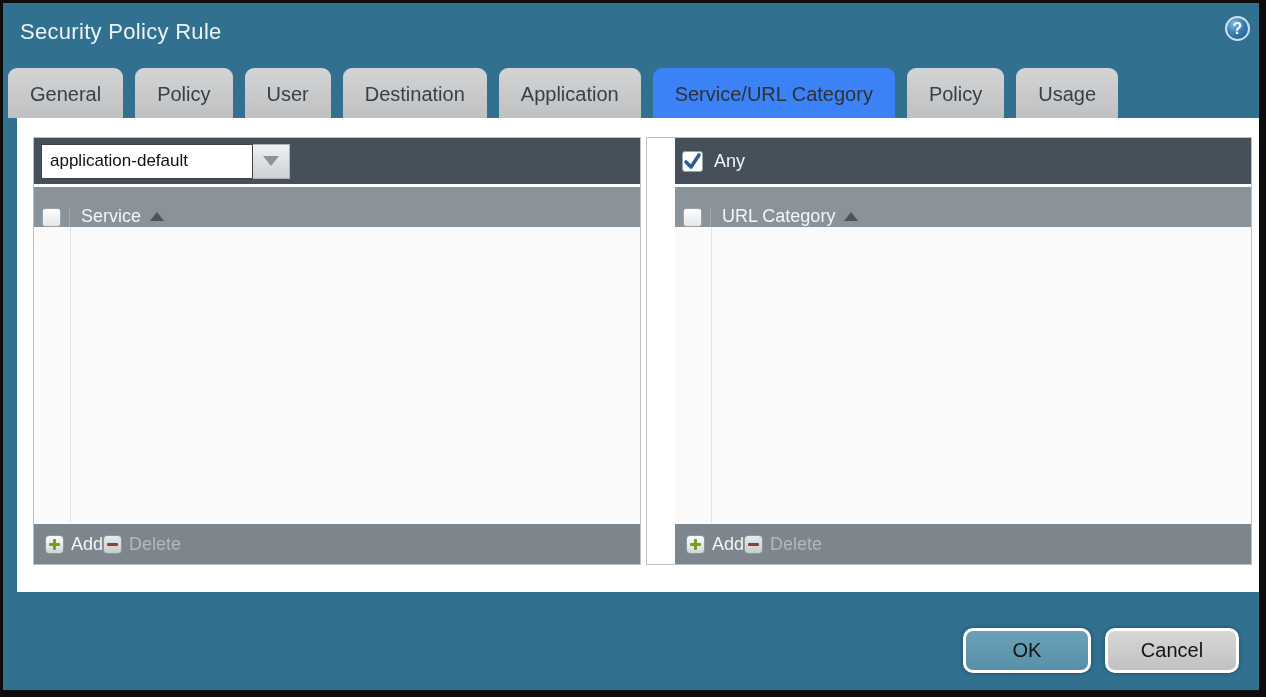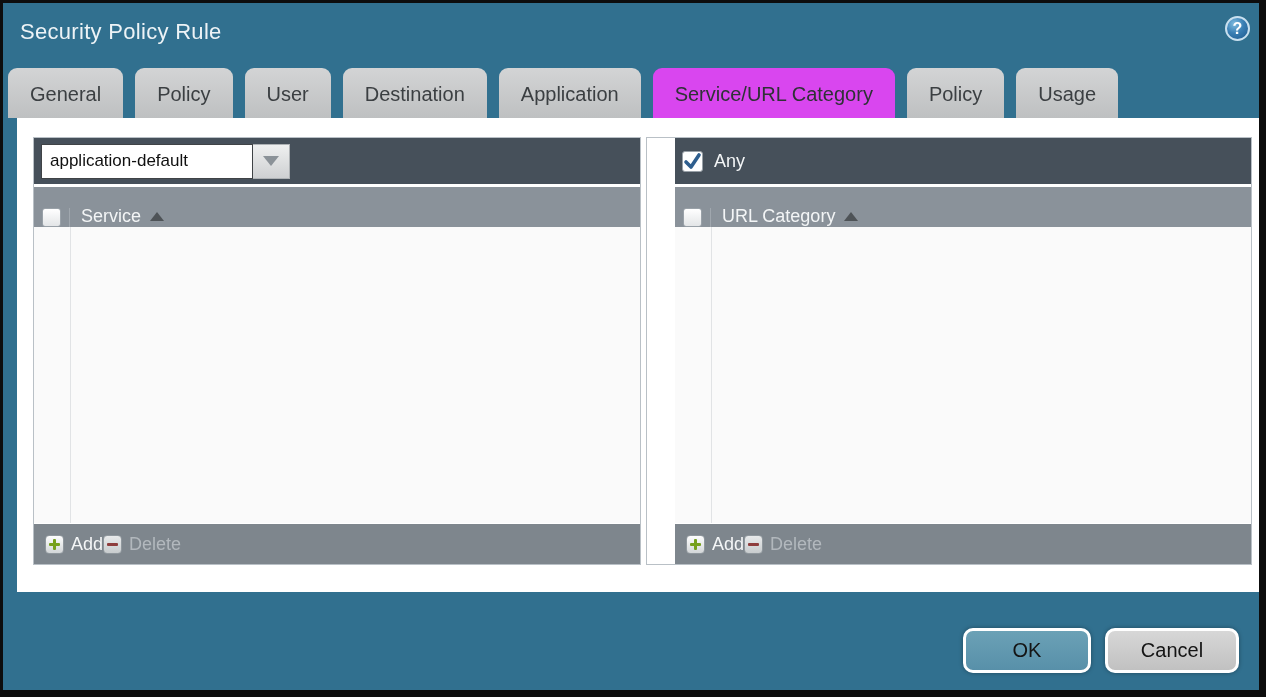--- a/index.html
+++ b/index.html
@@ -18,21 +18,21 @@
     border:2px solid #c9e0ef;color:#fff;font-size:16px;font-weight:bold;
     display:flex;align-items:center;justify-content:center;cursor:pointer;
   }
   
   .tabs{position:absolute;left:5px;top:65px;display:flex;gap:12px;align-items:flex-end;}
   .tab{
     height:50px;line-height:52px;padding:0 22px;font-size:20px;color:#3b3f42;
     background:linear-gradient(#d3d4d5,#bec0c1);
     border-radius:9px 9px 0 0;cursor:pointer;white-space:nowrap;
   }
-  .tab.active{background:#d946ef;color:#2e3235;}
+  .tab.active{background:#3b82f6;color:#2e3235;}
   
   .content{position:absolute;left:5px;top:115px;width:1247px;height:474px;background:#ffffff;margin-left:9px;}
   .panel{
     position:absolute;top:19px;height:428px;background:#fff;
     border:1px solid #b9c0c6;display:flex;flex-direction:column;
   }
   .panel-left{left:16px;width:608px;}
   .panel-right{left:629px;width:606px;padding-left:28px;}
   .bar{height:46px;background:#46505a;display:flex;align-items:center;padding:0 7px;flex:0 0 auto;}
   .thead{

